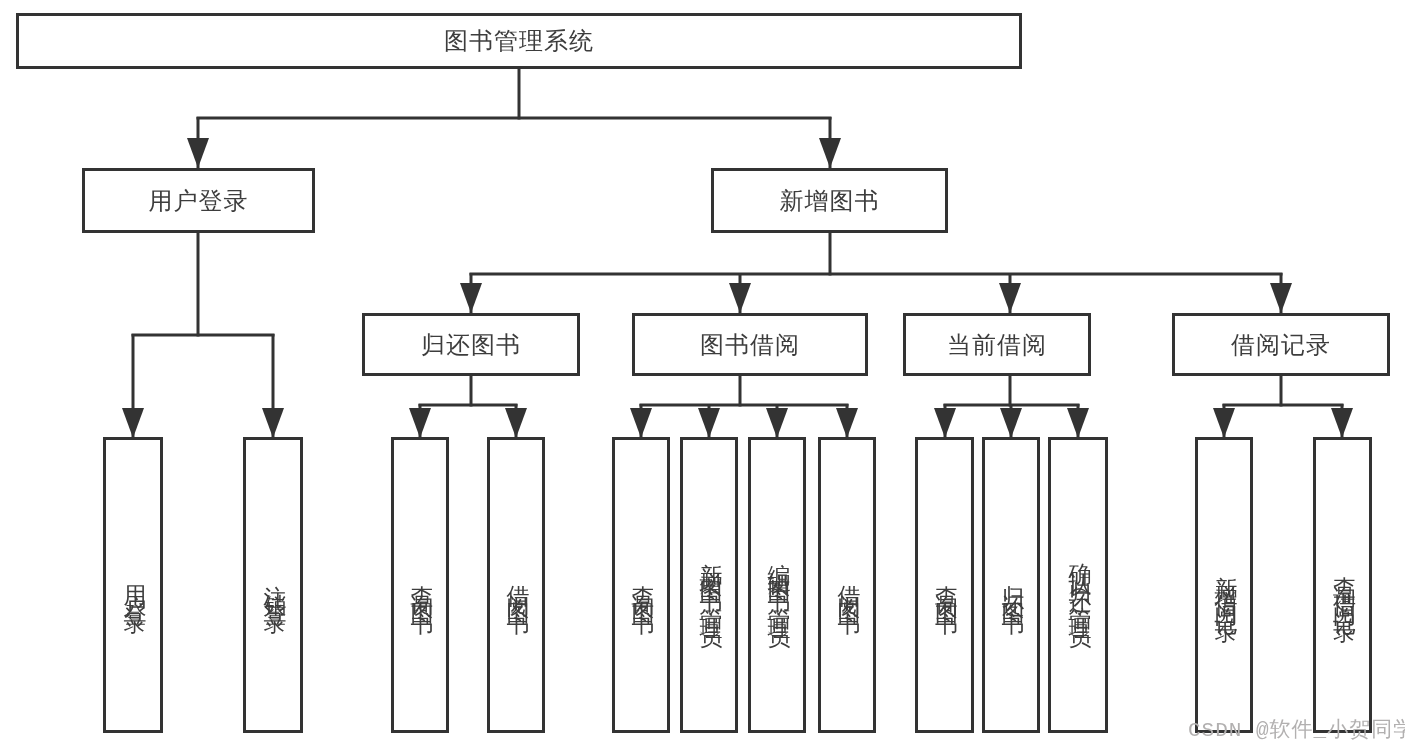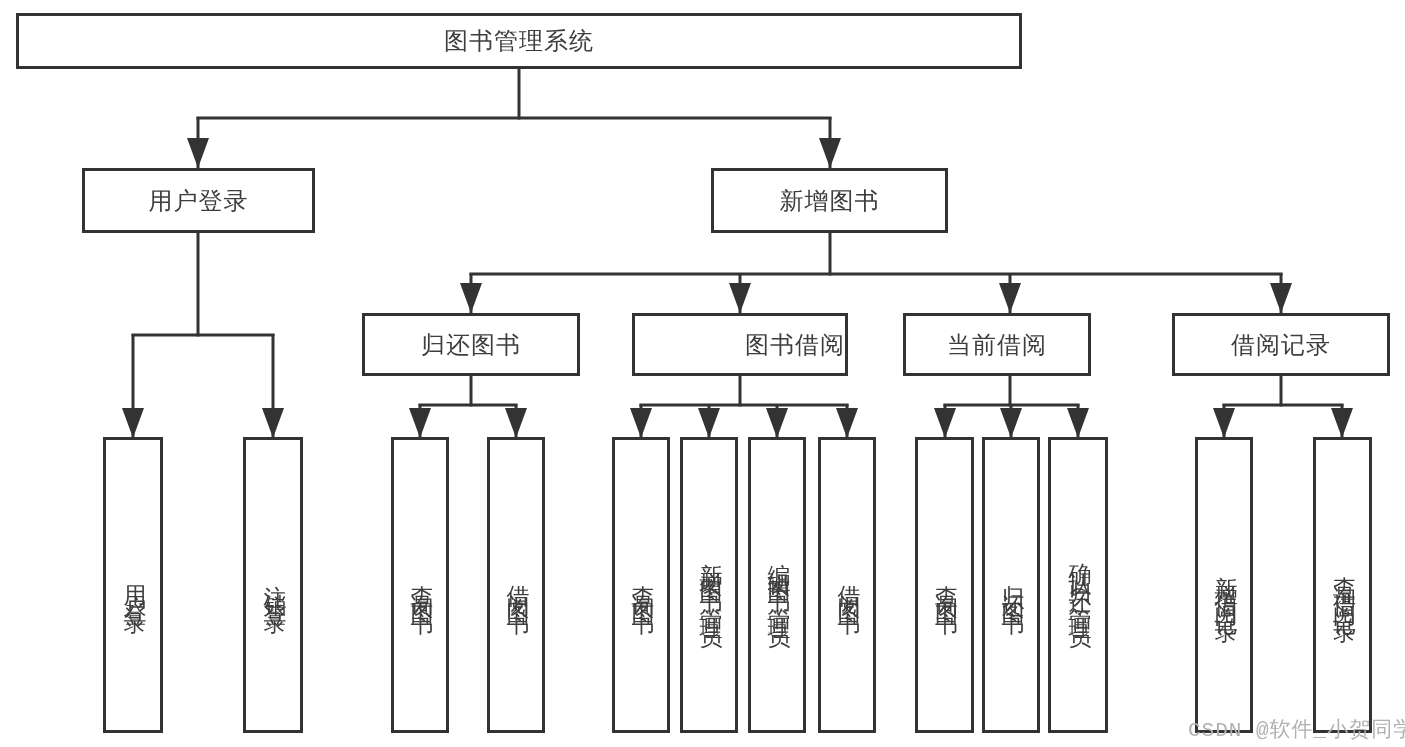--- a/index.html
+++ b/index.html
@@ -88,21 +88,21 @@
   <div class="box" style="left:82px; top:168px; width:233px; height:65px;">
     <span class="hlabel">用户登录</span>
   </div>
   <div class="box" style="left:711px; top:168px; width:237px; height:65px;">
     <span class="hlabel">新增图书</span>
   </div>
 
   <div class="box" style="left:362px; top:313px; width:218px; height:63px;">
     <span class="hlabel">归还图书</span>
   </div>
-  <div class="box" style="left:632px; top:313px; width:216px; height:63px;justify-content:flex-end;">
+  <div class="box" style="left:632px; top:313px; width:236px; height:63px;">
     <span class="hlabel">图书借阅</span>
   </div>
   <div class="box" style="left:903px; top:313px; width:188px; height:63px;">
     <span class="hlabel">当前借阅</span>
   </div>
   <div class="box" style="left:1172px; top:313px; width:218px; height:63px;">
     <span class="hlabel">借阅记录</span>
   </div>
 
   <div class="box" style="left:103px; top:437px; width:60px; height:296px;">

